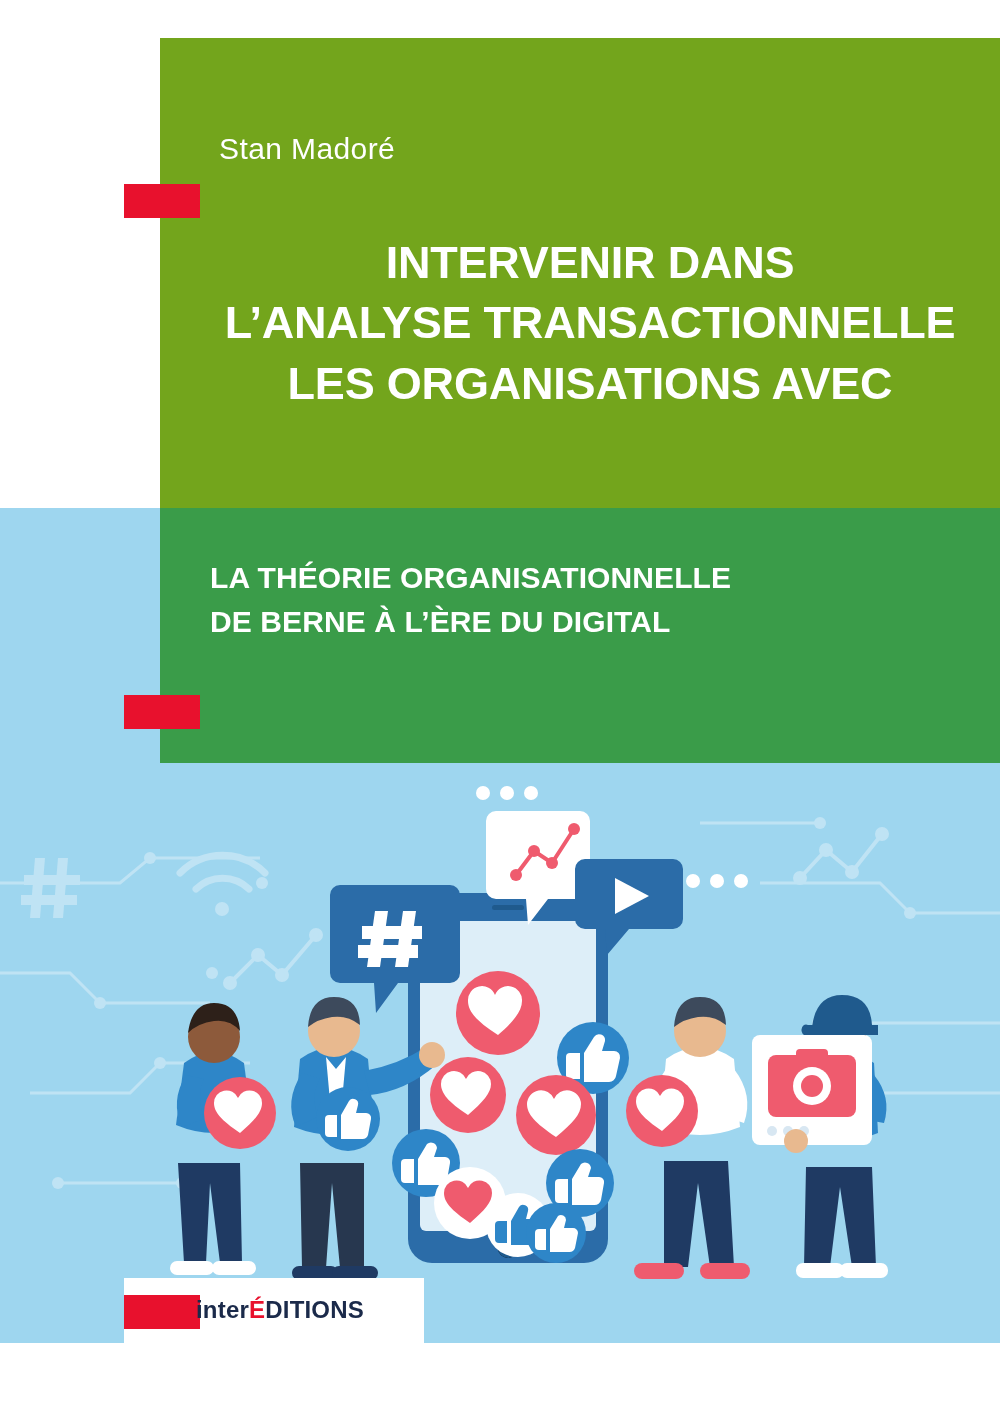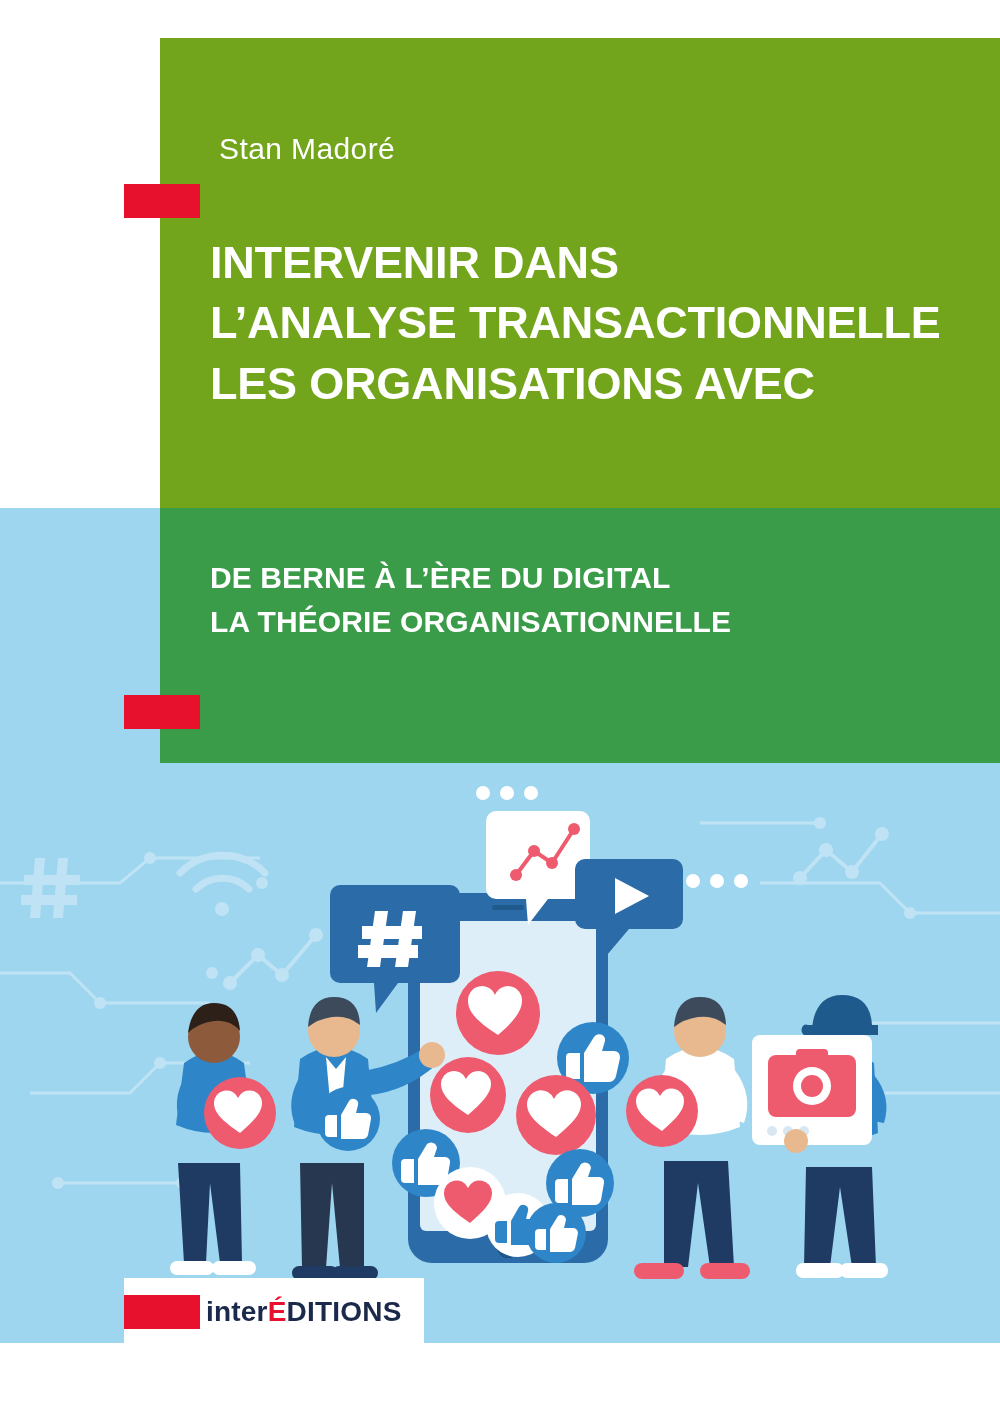--- a/index.html
+++ b/index.html
@@ -82,20 +82,21 @@
     position: absolute;
     left: 210px;
     top: 195px;
     width: 760px;
     color: #ffffff;
     font-size: 45px;
     font-weight: bold;
     line-height: 1.34;
     letter-spacing: -0.2px;
     text-transform: uppercase;
+    text-align: center;
   }
   .title .line { display: block; white-space: nowrap; }
   .subtitle {
     position: absolute;
     left: 210px;
     top: 518px;
     width: 740px;
     color: #ffffff;
     font-size: 30px;
     font-weight: bold;
@@ -109,23 +110,23 @@
   .logo-plate {
     position: absolute;
     left: 124px;
     top: 1240px;
     width: 300px;
     height: 68px;
     background: #ffffff;
   }
   .logo-text {
     position: absolute;
-    left: 206px;
+    left: 196px;
     top: 1258px;
-    font-size: 28px;
+    font-size: 24px;
     font-weight: bold;
     color: #1b2a4a;
     letter-spacing: 0.2px;
   }
   .logo-text .accent { color: #e8112d; }
 
   
   .illu {
     position: absolute;
     left: 0; top: 0;
@@ -147,22 +148,22 @@
 
   <div class="author">Stan Madoré</div>
 
   <div class="title">
     <span class="line">INTERVENIR DANS</span>
     <span class="line">L’ANALYSE TRANSACTIONNELLE</span>
     <span class="line">LES ORGANISATIONS AVEC</span>
   </div>
 
   <div class="subtitle">
+    <span class="line">LA THÉORIE ORGANISATIONNELLE</span>
     <span class="line">DE BERNE À L’ÈRE DU DIGITAL</span>
-    <span class="line">LA THÉORIE ORGANISATIONNELLE</span>
   </div>
 
   <div class="band-illustration">
     <svg class="illu" viewBox="0 0 1000 580" xmlns="http://www.w3.org/2000/svg">
 
       <g stroke="#bfe3f4" stroke-width="3" fill="none">
         <path d="M0 120 H120 L150 95 H260"></path>
         <path d="M0 210 H70 L100 240 H210"></path>
         <path d="M760 120 H880 L910 150 H1000"></path>
         <path d="M700 60 H820"></path>

